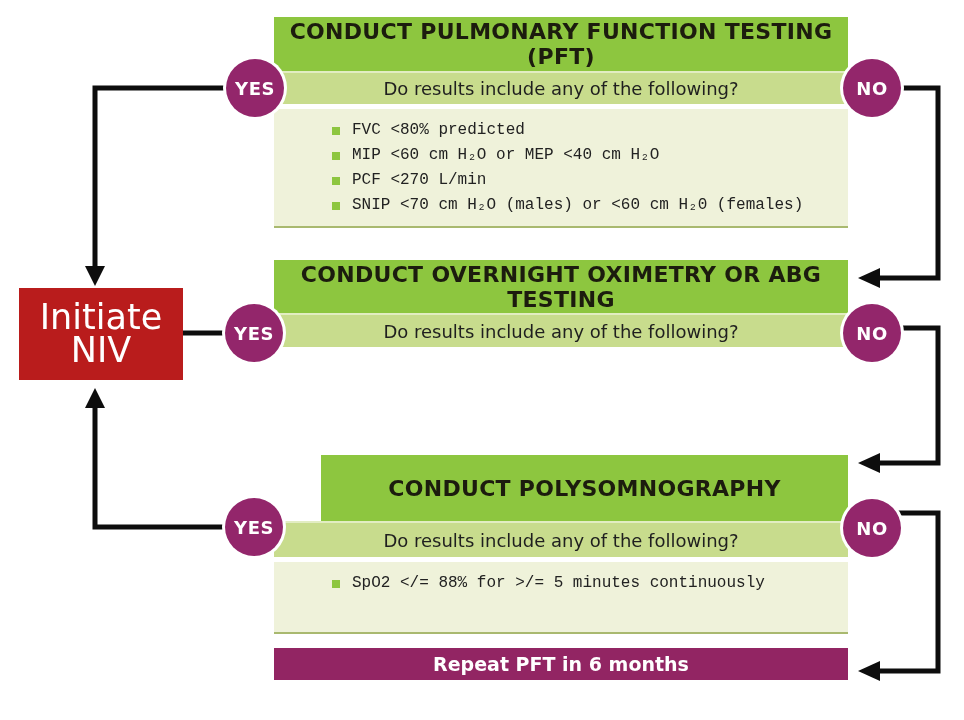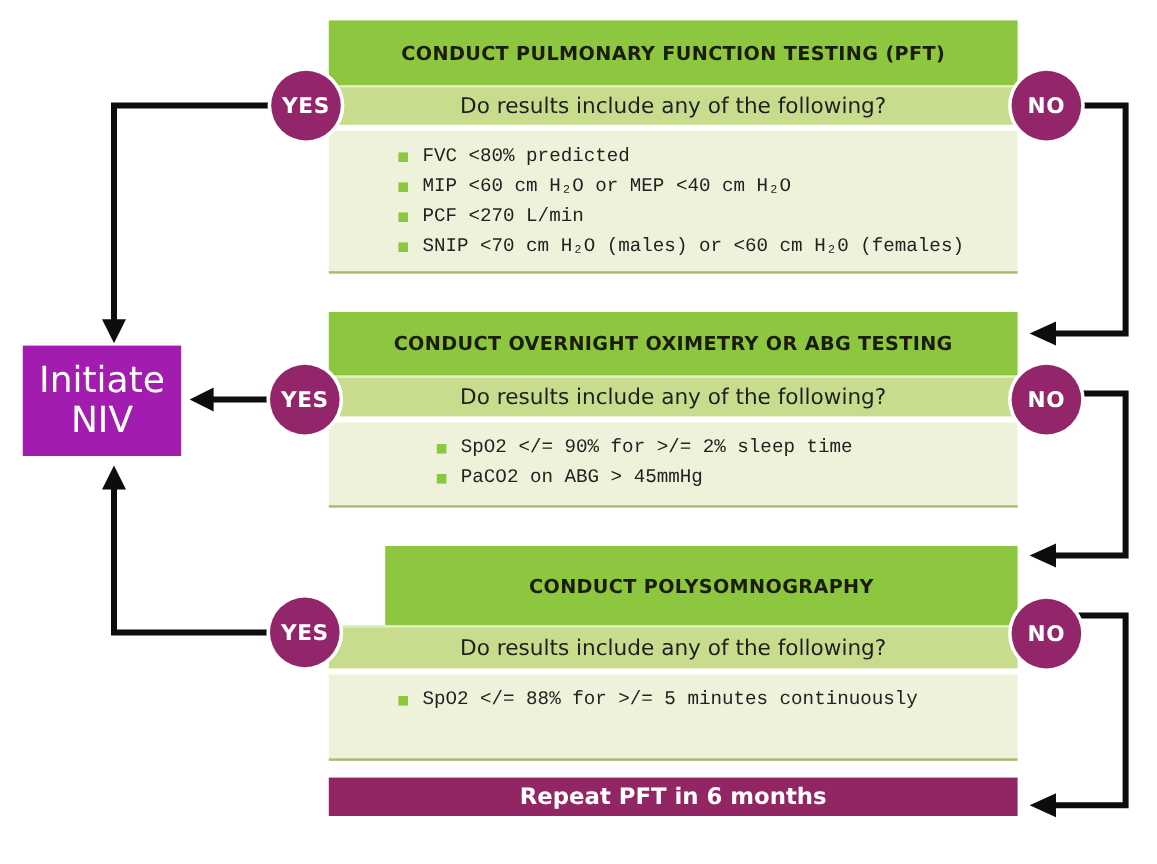--- a/index.html
+++ b/index.html
@@ -5,21 +5,21 @@
   html,body{margin:0;padding:0;background:#ffffff;}
   .canvas{
     position:relative;width:964px;height:720px;background:#ffffff;
     font-family:"DejaVu Sans","Liberation Sans",sans-serif;overflow:hidden;
   }
   .arrows{position:absolute;left:0;top:0;width:964px;height:720px;pointer-events:none;}
 
   
   .tbox{position:absolute;left:274px;width:574px;}
   .tbox-header{
-    background:#8dc63f;color:#1c1c0e;font-weight:bold;font-size:16px;letter-spacing:.3px;
+    background:#8dc63f;color:#1c1c0e;font-weight:bold;font-size:22px;letter-spacing:.3px;
     display:flex;align-items:center;justify-content:center;text-align:center;
   }
   .tbox-question{
     background:#c8dc8d;border-top:2px solid #e2edc2;color:#1f1f1f;font-size:18px;
     display:flex;align-items:center;justify-content:center;text-align:center;
   }
   .tbox-body{
     background:#eff2da;border-bottom:2px solid #a9b96f;margin-top:5px;
     box-sizing:border-box;padding-top:9px;
   }
@@ -34,22 +34,22 @@
 
   
   .circle{
     position:absolute;width:58px;height:58px;border-radius:50%;background:#93266b;
     box-shadow:0 0 0 3px #ffffff;color:#ffffff;font-weight:bold;font-size:18px;letter-spacing:.5px;
     display:flex;align-items:center;justify-content:center;
   }
 
   
   .niv-box{
-    position:absolute;left:19px;top:288px;width:132px;height:92px;background:#a21caf;
-    color:#fff;font-size:30px;line-height:33px;display:flex;align-items:center;justify-content:center;
+    position:absolute;left:19px;top:288px;width:164px;height:92px;background:#b91c1c;
+    color:#fff;font-size:35px;line-height:33px;display:flex;align-items:center;justify-content:center;
     text-align:center;
   }
   .footer-bar{
     position:absolute;left:274px;top:648px;width:574px;height:32px;background:#922563;
     color:#fff;font-weight:bold;font-size:19px;display:flex;align-items:center;justify-content:center;
   }
 
   
   #box1{top:17px;}  #box1 .tbox-header{height:54px;} #box1 .tbox-question{height:31px;} #box1 .tbox-body{height:119px;}
   #box2{top:260px;} #box2 .tbox-header{height:53px;} #box2 .tbox-question{height:32px;} #box2 .tbox-body{height:71px;}
@@ -100,26 +100,20 @@
         <li><span class="sq"></span><span>MIP &lt;60 cm H₂O or MEP &lt;40 cm H₂O</span></li>
         <li><span class="sq"></span><span>PCF &lt;270 L/min</span></li>
         <li><span class="sq"></span><span>SNIP &lt;70 cm H₂O (males) or &lt;60 cm H₂0 (females)</span></li>
       </ul>
     </div>
   </div>
 
   <div class="tbox" id="box2">
     <div class="tbox-header">CONDUCT OVERNIGHT OXIMETRY OR ABG TESTING</div>
     <div class="tbox-question">Do results include any of the following?</div>
-    <div class="tbox-body">
-      <ul class="tbox-list indent-lg">
-        <li><span class="sq"></span><span>SpO2 &lt;/= 90% for &gt;/= 2% sleep time</span></li>
-        <li><span class="sq"></span><span>PaCO2 on ABG &gt; 45mmHg</span></li>
-      </ul>
-    </div>
   </div>
 
   <div class="tbox" id="box3">
     <div class="tbox-header">CONDUCT POLYSOMNOGRAPHY</div>
     <div class="tbox-question">Do results include any of the following?</div>
     <div class="tbox-body">
       <ul class="tbox-list">
         <li><span class="sq"></span><span>SpO2 &lt;/= 88% for &gt;/= 5 minutes continuously</span></li>
       </ul>
     </div>

